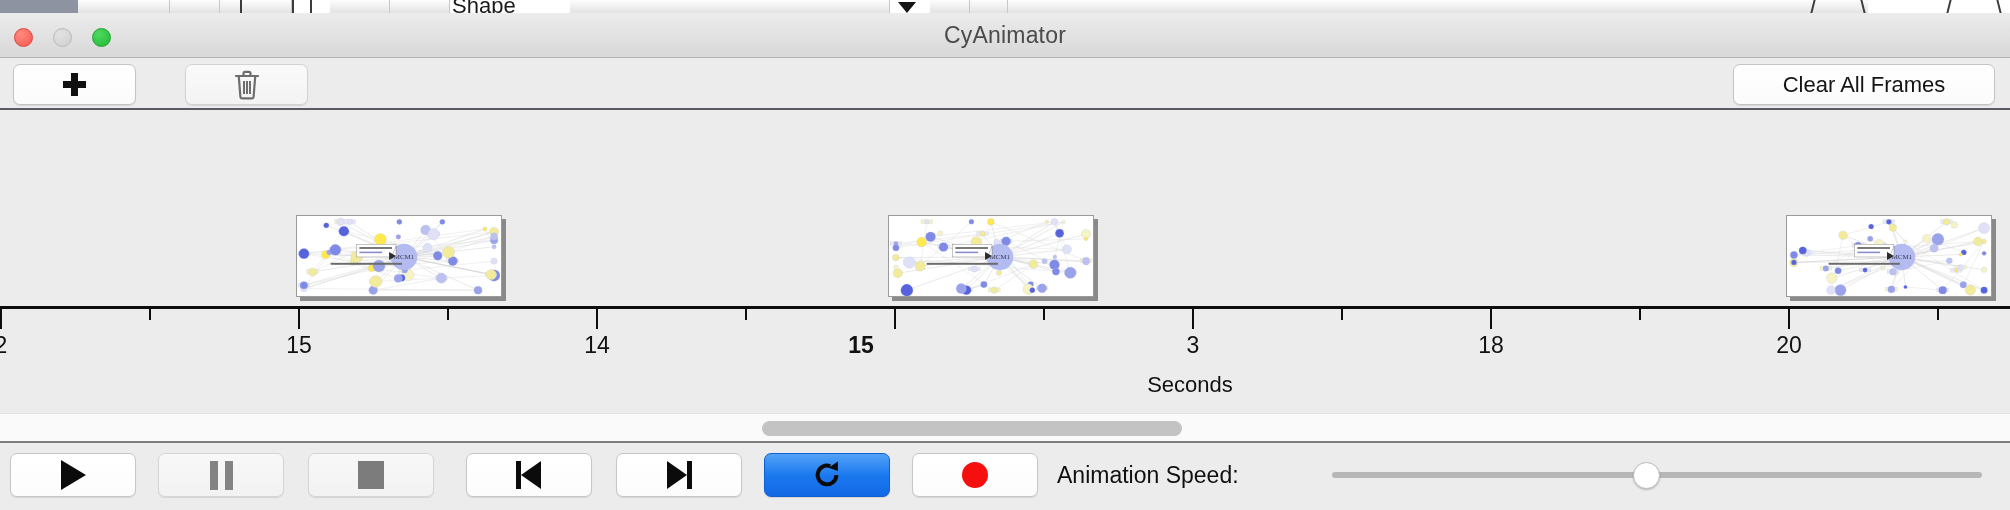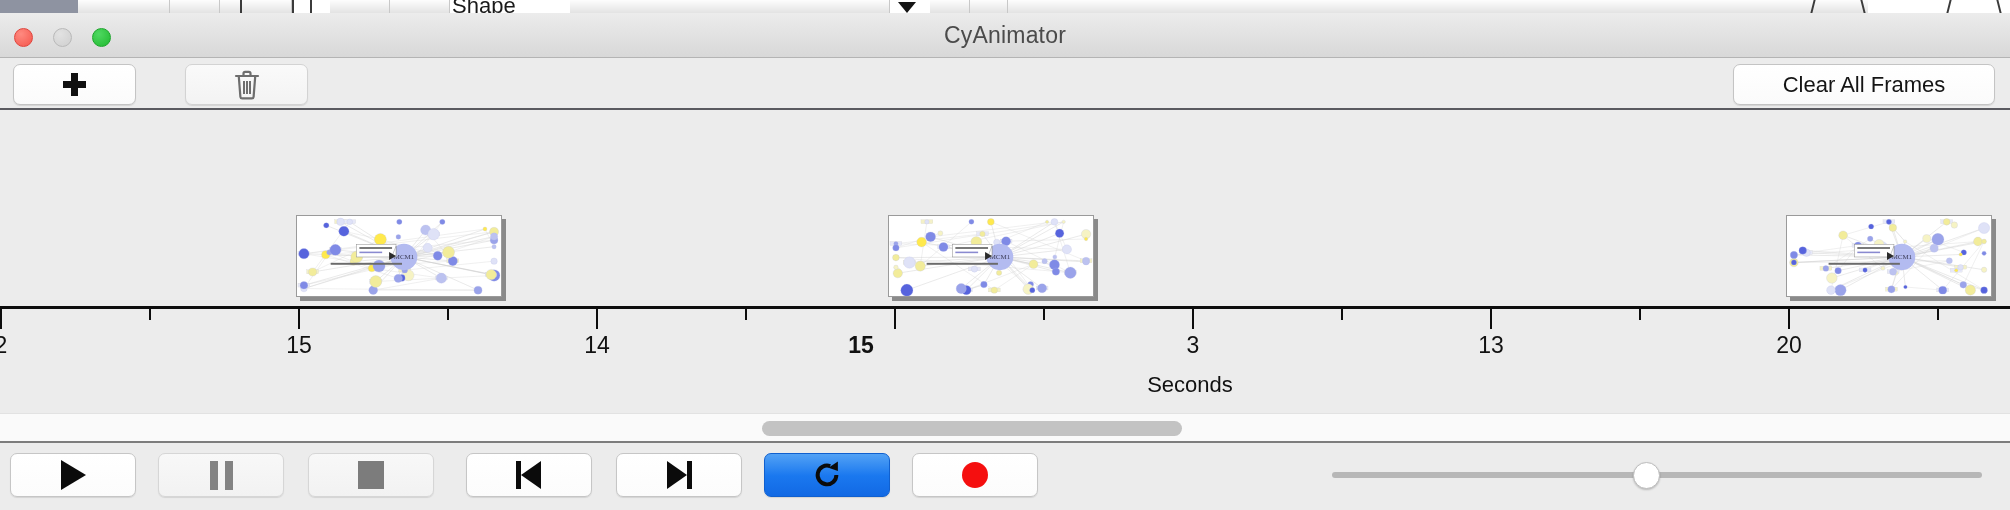--- a/index.html
+++ b/index.html
@@ -750,21 +750,21 @@
         <div class="tick-label" style="left: 1px;">2</div>
         <div class="tick major" style="left: 298px;"></div>
         <div class="tick-label" style="left: 299px;">15</div>
         <div class="tick major" style="left: 596px;"></div>
         <div class="tick-label" style="left: 597px;">14</div>
         <div class="tick major" style="left: 894px;"></div>
         <div class="tick-label" style="left: 861px; font-weight: bold;">15</div>
         <div class="tick major" style="left: 1192px;"></div>
         <div class="tick-label" style="left: 1193px;">3</div>
         <div class="tick major" style="left: 1490px;"></div>
-        <div class="tick-label" style="left: 1491px;">13</div>
+        <div class="tick-label" style="left: 1491px;">18</div>
         <div class="tick major" style="left: 1788px;"></div>
         <div class="tick-label" style="left: 1789px;">20</div>
         <div class="tick minor" style="left: 149px;"></div>
         <div class="tick minor" style="left: 447px;"></div>
         <div class="tick minor" style="left: 745px;"></div>
         <div class="tick minor" style="left: 1043px;"></div>
         <div class="tick minor" style="left: 1341px;"></div>
         <div class="tick minor" style="left: 1639px;"></div>
         <div class="tick minor" style="left: 1937px;"></div>
       </div>
@@ -804,17 +804,18 @@
       <svg class="ic-loop" viewBox="0 0 32 32">
         <path d="M26 16 A10 10 0 1 1 19.4 6.6" stroke="#0b0b0b" stroke-width="4.2" fill="none" stroke-linecap="butt"></path>
         <path d="M27.6 1.5 L27.6 11.6 L17.6 8.2 Z" fill="#0b0b0b"></path>
       </svg>
     </div>
 
     <div class="pbtn" id="p-rec">
       <span class="ic-rec"></span>
     </div>
 
+    <div class="speed-label">Animation Speed:</div>
     <div class="slider-track"></div>
     <div class="slider-thumb"></div>
   </div>
 
 </div>
 
 </body></html>

